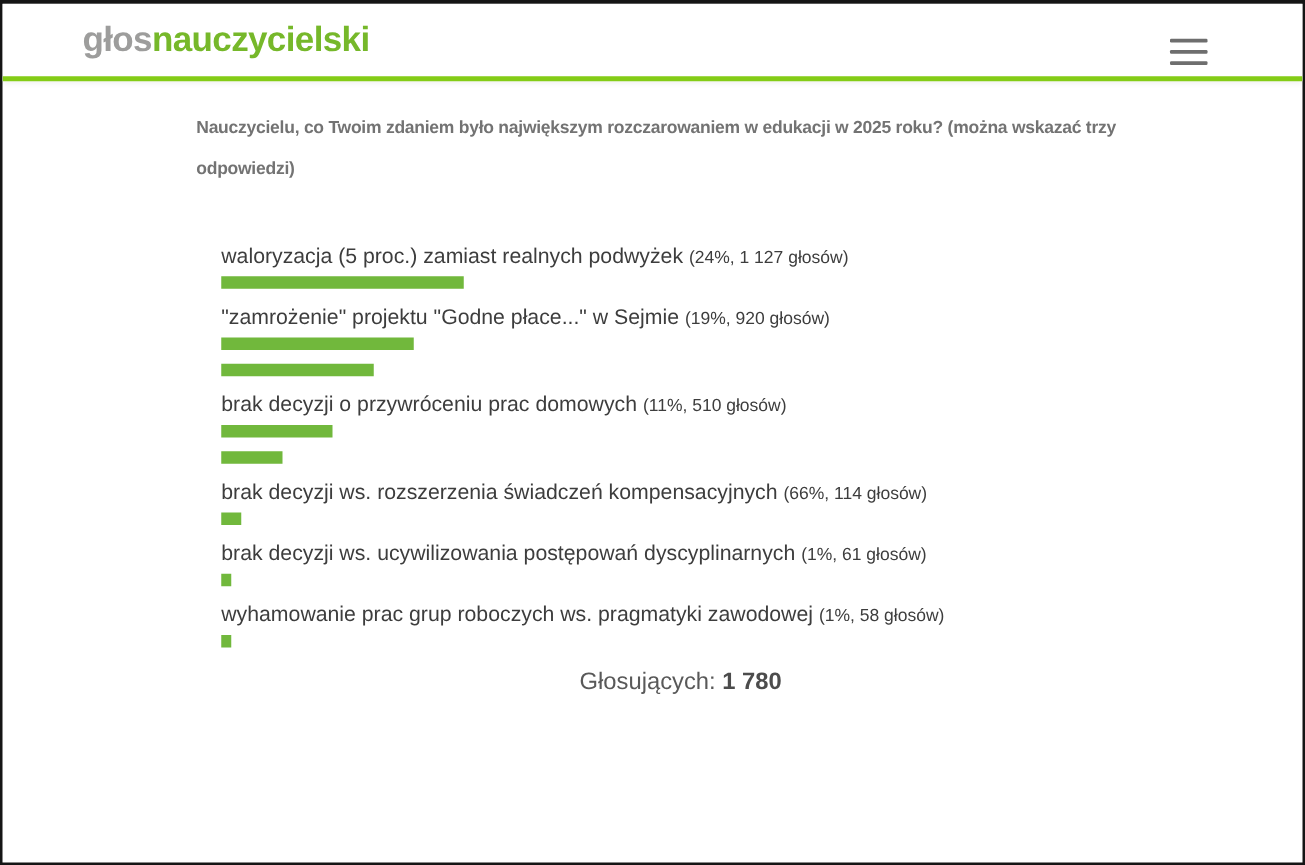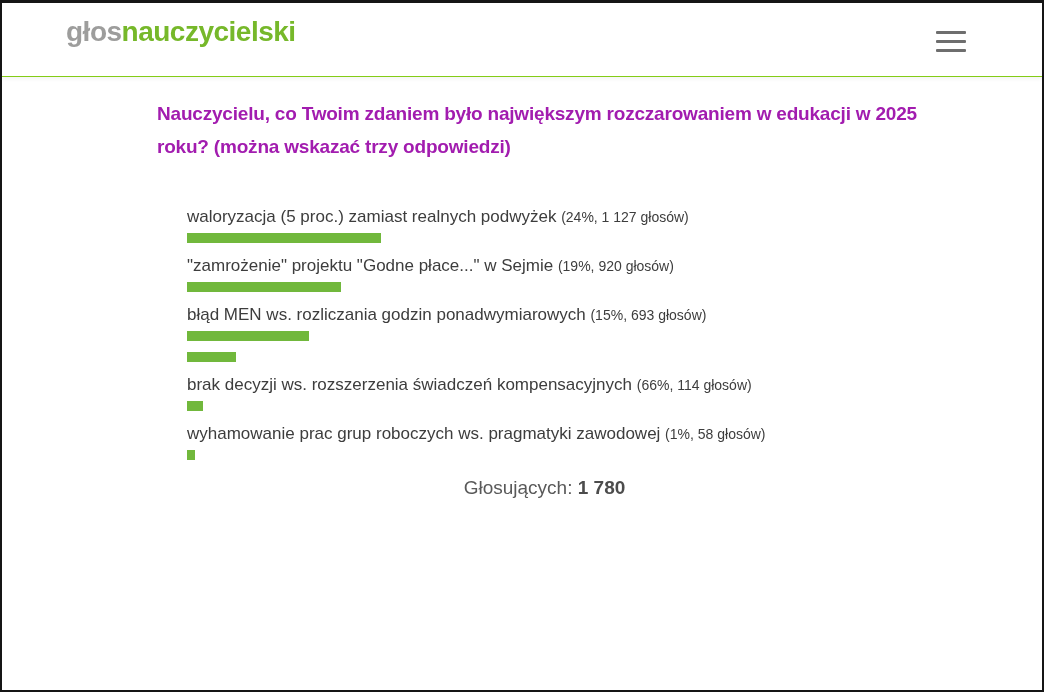--- a/index.html
+++ b/index.html
@@ -11,23 +11,23 @@
     width:1044px; height:692px;
     background:#ffffff;
     border:2px solid #151515;
     border-top-width:3px;
     overflow:hidden;
   }
 
   
   .site-header {
     position:relative;
-    height:74px;
+    height:62px;
     background:#ffffff;
-    border-bottom:1px solid #84cc16;
+    border-bottom:4px solid #84cc16;
     box-shadow:0 2px 4px rgba(0,0,0,0.05);
   }
   .logo {
     position:absolute;
     left:64px; top:13px;
     font-size:28px;
     font-weight:bold;
     letter-spacing:-0.5px;
     text-decoration:none;
     cursor:pointer;
@@ -49,30 +49,30 @@
     width:100%; height:3px;
     background:#6e6e6e;
     border-radius:1px;
   }
 
   
   .content {
     padding:20px 110px 0 155px;
   }
   .poll-question {
-    color:#a21caf;
-    font-size:19px;
+    color:#737373;
+    font-size:14px;
     font-weight:bold;
     line-height:33px;
     letter-spacing:-0.2px;
   }
 
   .poll-list {
     list-style:none;
-    margin:42px 0 0 30px;
+    margin:42px 0 0 20px;
   }
   .poll-option {
     margin-bottom:11px;
   }
   .poll-option-text {
     color:#3d3d3d;
     font-size:17px;
     line-height:23px;
     white-space:nowrap;
   }
@@ -136,47 +136,61 @@
       <span>"zamrożenie" projektu "Godne płace..." w Sejmie </span>
       <span class="poll-option-stats">(19%, 920 głosów)</span>
     </div>
     <div class="poll-bar-track">
       <div class="poll-bar" style="width: 19%; background: rgb(113, 184, 60);"></div>
     </div>
   </li>
 
 
   <li class="poll-option">
-    <div class="poll-option-text">
-      <span>błąd MEN ws. rozliczania godzin ponadwymiarowych </span>
-      <span class="poll-option-stats">(15%, 693 głosów)</span>
-    </div>
     <div class="poll-bar-track">
       <div class="poll-bar" style="width: 15%; background: rgb(113, 184, 60);"></div>
     </div>
   </li>
 
+  <li class="poll-option">
+    <div class="poll-option-text">
+      <span>brak decyzji o przywróceniu prac domowych </span>
+      <span class="poll-option-stats">(11%, 510 głosów)</span>
+    </div>
+    <div class="poll-bar-track">
+      <div class="poll-bar" style="width: 11%; background: rgb(113, 184, 60);"></div>
+    </div>
+  </li>
 
   <li class="poll-option">
     <div class="poll-bar-track">
       <div class="poll-bar" style="width: 6%; background: rgb(113, 184, 60);"></div>
     </div>
   </li>
 
 
   <li class="poll-option">
     <div class="poll-option-text">
       <span>brak decyzji ws. rozszerzenia świadczeń kompensacyjnych </span>
       <span class="poll-option-stats">(66%, 114 głosów)</span>
     </div>
     <div class="poll-bar-track">
       <div class="poll-bar" style="width: 2%; background: rgb(113, 184, 60);"></div>
     </div>
   </li>
 
+  <li class="poll-option">
+    <div class="poll-option-text">
+      <span>brak decyzji ws. ucywilizowania postępowań dyscyplinarnych </span>
+      <span class="poll-option-stats">(1%, 61 głosów)</span>
+    </div>
+    <div class="poll-bar-track">
+      <div class="poll-bar" style="width: 1%; background: rgb(113, 184, 60);"></div>
+    </div>
+  </li>
 
   <li class="poll-option">
     <div class="poll-option-text">
       <span>wyhamowanie prac grup roboczych ws. pragmatyki zawodowej </span>
       <span class="poll-option-stats">(1%, 58 głosów)</span>
     </div>
     <div class="poll-bar-track">
       <div class="poll-bar" style="width: 1%; background: rgb(113, 184, 60);"></div>
     </div>
   </li>

